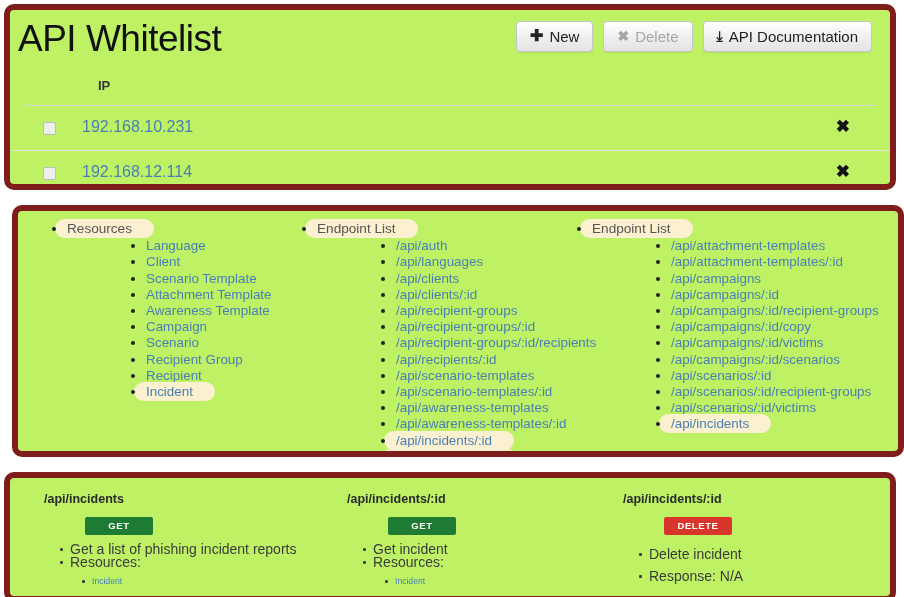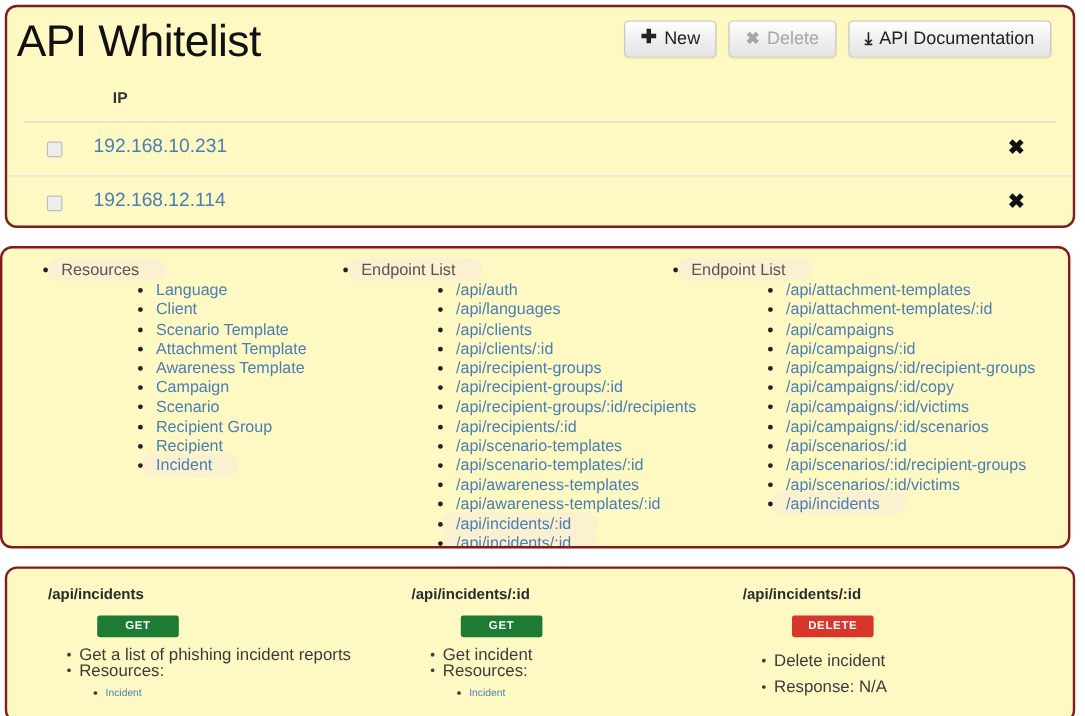--- a/index.html
+++ b/index.html
@@ -13,23 +13,23 @@
     overflow: hidden;
     font-family: "Liberation Sans", sans-serif;
     color: #333333;
     position: relative;
   }
 
   
   .panel {
     position: absolute;
     box-sizing: border-box;
-    border: 2px solid #7f1d1d;
+    border: 6px solid #7f1d1d;
     border-radius: 10px;
-    background: #fef9c3;
+    background: #bef264;
   }
 
   
   #whitelist-panel {
     left: 4px;
     top: 4px;
     width: 892px;
     height: 186px;
     overflow: hidden;
   }
@@ -137,21 +137,21 @@
     top: 12px;
     font-size: 17px;
     font-weight: bold;
     color: #111111;
     cursor: pointer;
     line-height: 1.1;
   }
 
   
   #api-lists-panel {
-    left: 0;
+    left: 12px;
     top: 205px;
     width: 892px;
     height: 252px;
     overflow: hidden;
   }
   .lists-wrap {
     position: relative;
     height: 100%;
   }
   .list-col {

